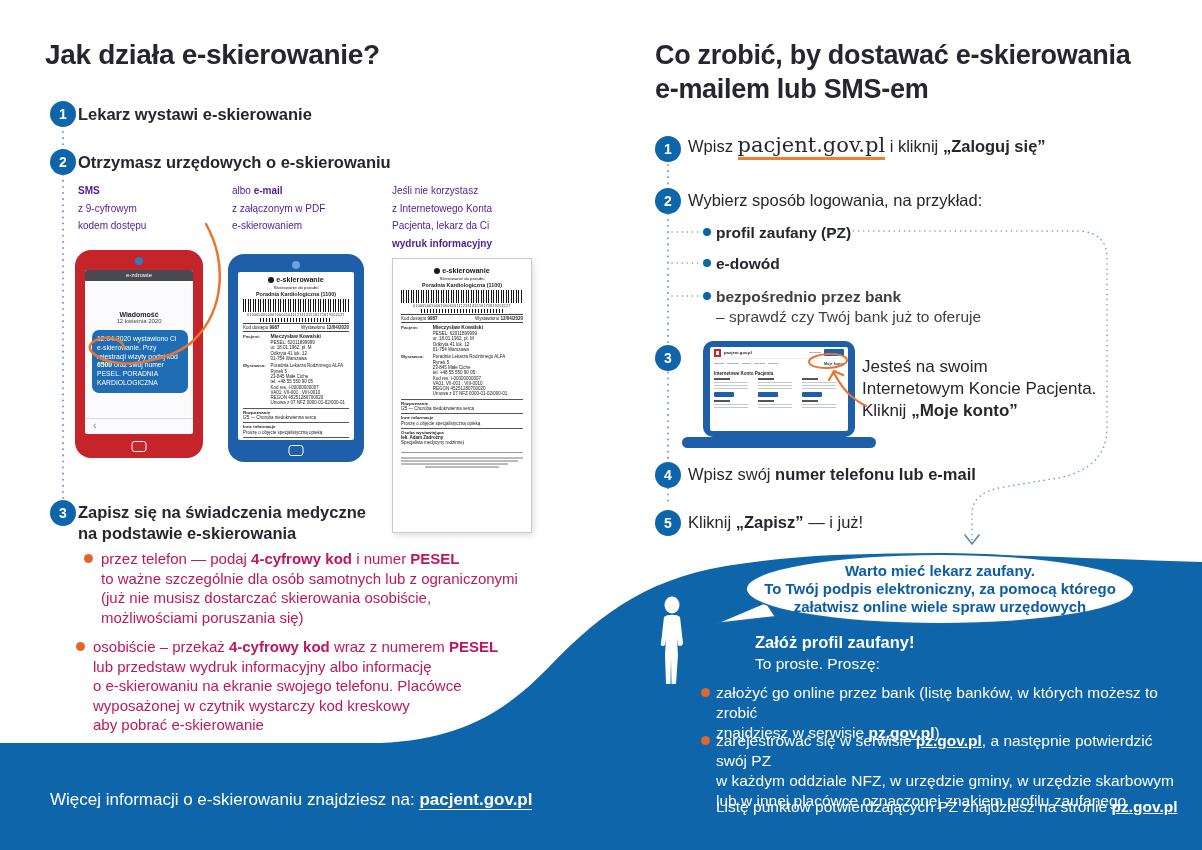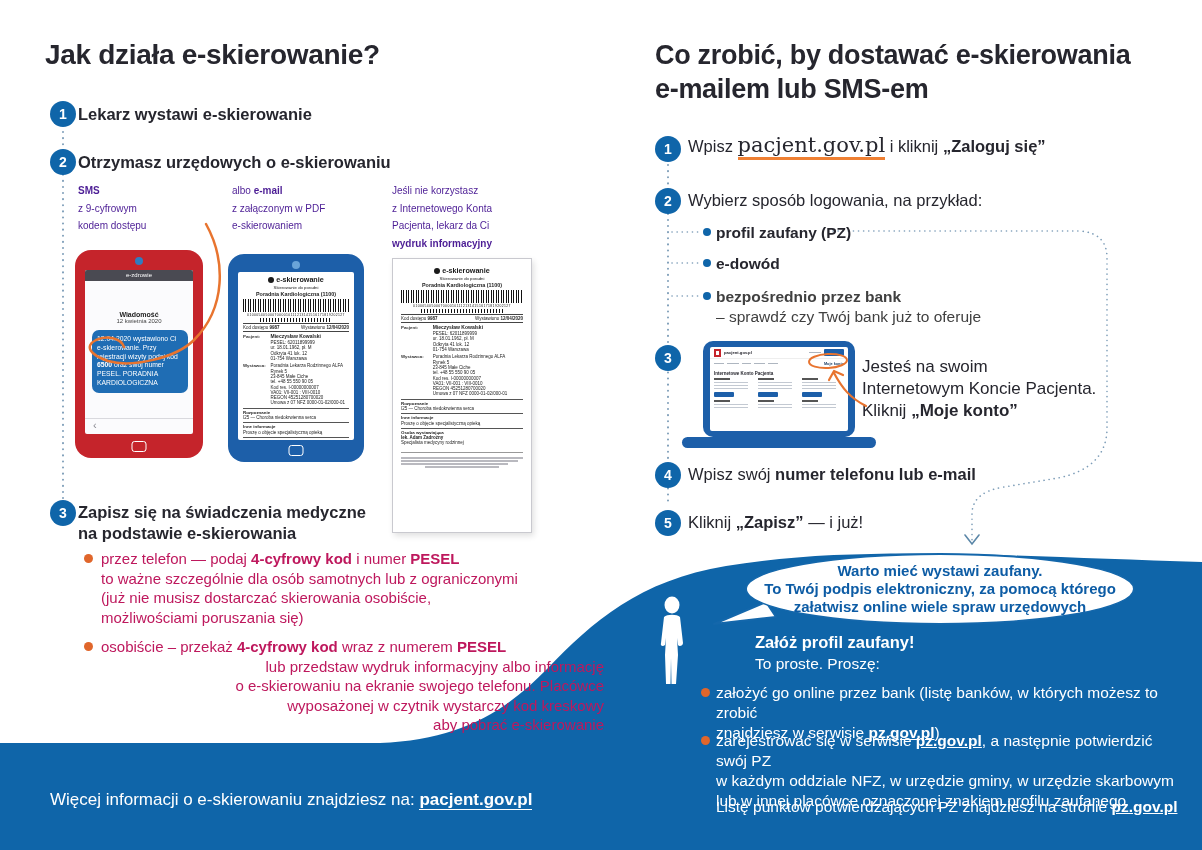--- a/index.html
+++ b/index.html
@@ -238,21 +238,21 @@
 <div class="abs z2 txt15" style="left:84px;top:549px;width:520px;">
   <div class="bullet-line1">
     <span class="odot"></span>
     <span><span>przez telefon — podaj </span><b>4-cyfrowy kod</b><span> i numer </span><b>PESEL</b></span>
   </div>
   <div class="indent">to ważne szczególnie dla osób samotnych lub z ograniczonymi</div>
   <div class="indent">(już nie musisz dostarczać skierowania osobiście,</div>
   <div class="indent">możliwościami poruszania się)</div>
 </div>
 
-<div class="abs z2 txt15" style="left:84px;top:637px;width:520px;text-align:right;">
+<div class="abs z2 txt15" style="left:76px;top:637px;width:520px;">
   <div class="bullet-line1">
     <span class="odot"></span>
     <span><span>osobiście – przekaż </span><b>4-cyfrowy kod</b><span> wraz z numerem </span><b>PESEL</b></span>
   </div>
   <div class="indent">lub przedstaw wydruk informacyjny albo informację</div>
   <div class="indent">o e-skierowaniu na ekranie swojego telefonu. Placówce</div>
   <div class="indent">wyposażonej w czytnik wystarczy kod kreskowy</div>
   <div class="indent">aby pobrać e-skierowanie</div>
 </div>
 
@@ -364,21 +364,21 @@
 
 <div class="abs z2 badge" style="left:655px;top:510px;">5</div>
 <div class="abs z2" style="left:688px;top:513px;font-size:16.5px;color:#26262e;">
   <span>Kliknij </span><b>„Zapisz”</b><span> — i już!</span>
 </div>
 
 <svg class="layer z2" viewBox="0 0 1202 850" style="z-index:2;">
   <path d="M766 602 L714 624 L776 617 Z" fill="#fff" stroke="#1467ab" stroke-width="2" stroke-linejoin="round"></path>
 </svg>
 <div class="abs z3 bubble" style="left:745px;top:553px;width:386px;height:68px;">
-  <div>Warto mieć wystawi zaufany.</div>
+  <div>Warto mieć lekarz zaufany.</div>
   <div>To Twój podpis elektroniczny, za pomocą którego</div>
   <div>załatwisz online wiele spraw urzędowych</div>
 </div>
 
 <svg class="abs z3" style="left:650px;top:596px;" width="44" height="92" viewBox="0 0 44 92">
   <ellipse cx="22" cy="9" rx="7.5" ry="8.5" fill="#fff"></ellipse>
   <path fill="#fff" d="M14 21 C 17 18 27 18 30 21 L33 47 C 33 50 29 51 28 49 L27 42 L28 59 L26 88 L21.5 88 L21 62 L20.5 88 L16 88 L15 59 L16 42 L15 49 C 13 51 10 50 11 47 Z"></path>
 </svg>
 
 <div class="abs z3" style="left:755px;top:633px;">

